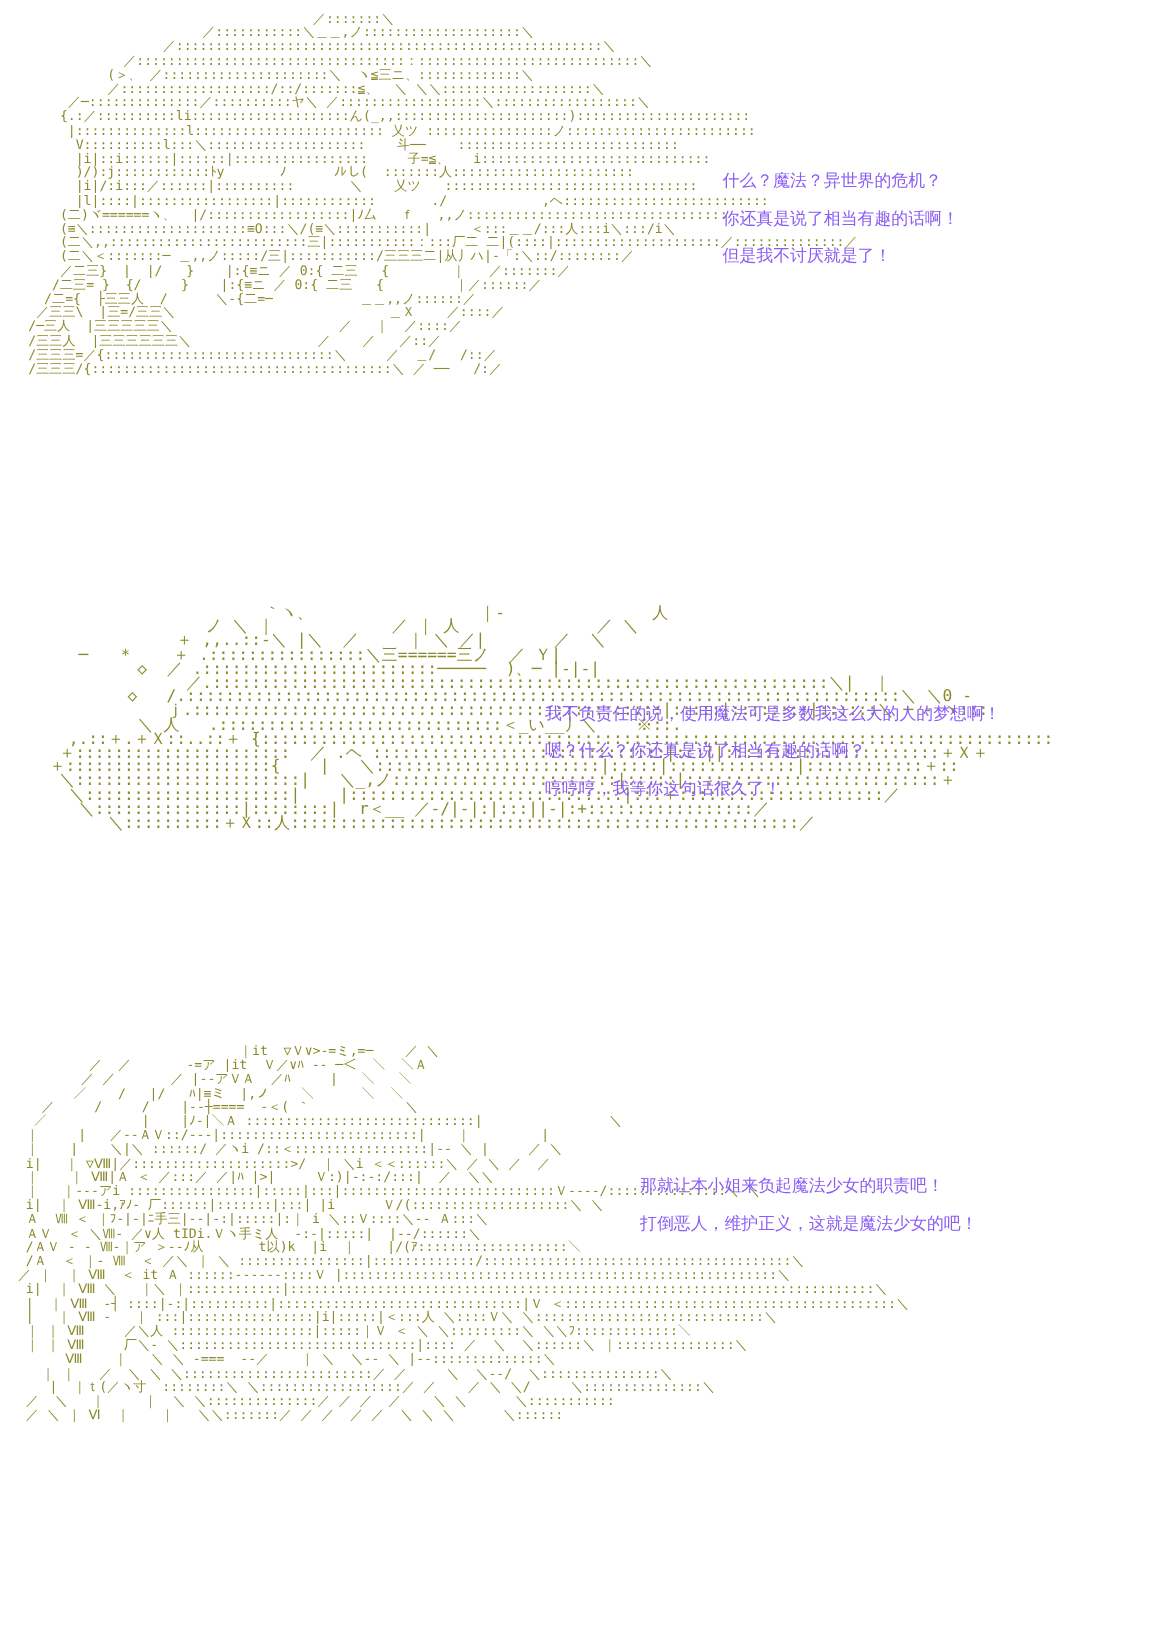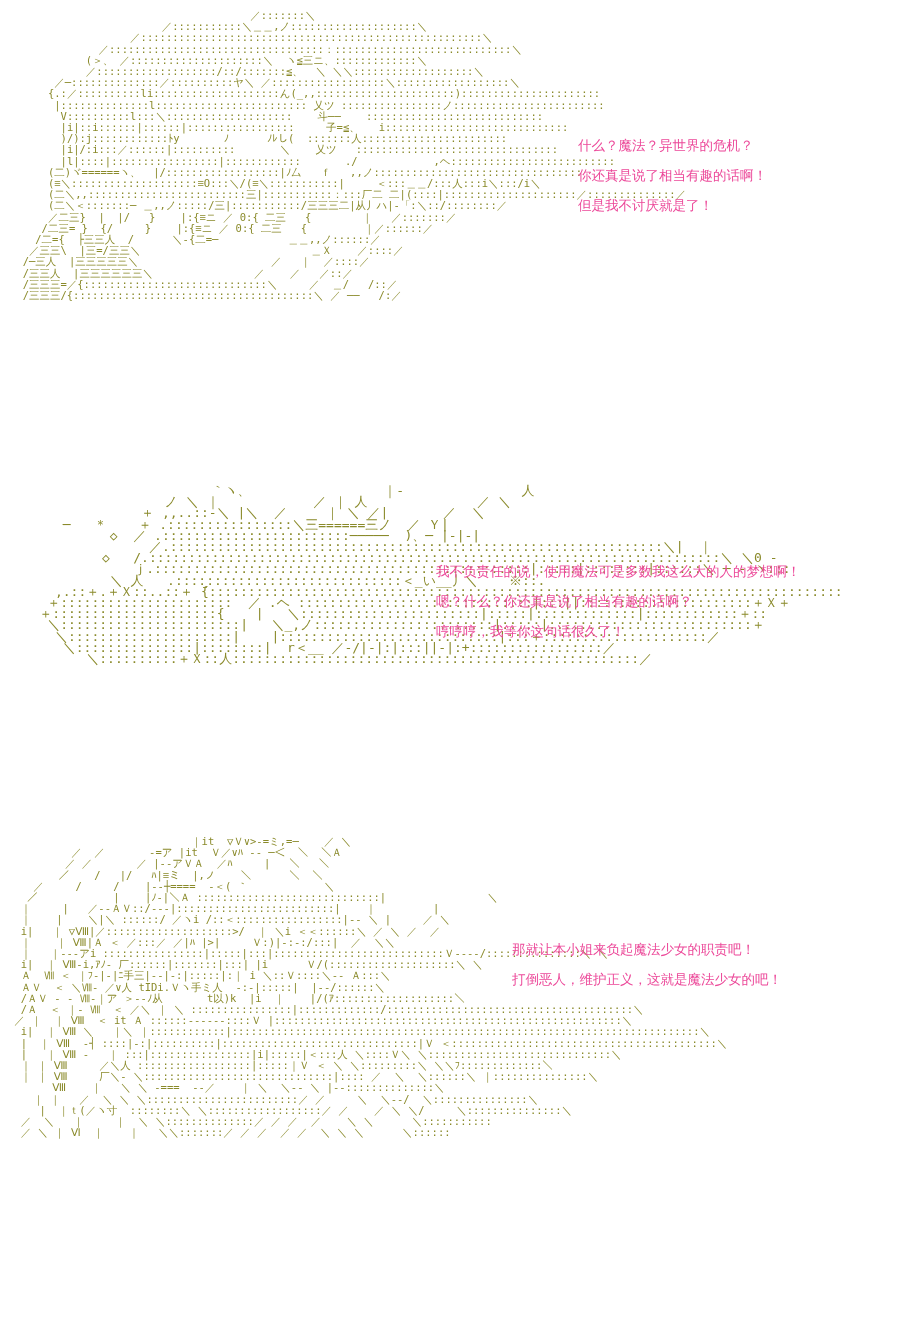--- a/index.html
+++ b/index.html
@@ -45,21 +45,21 @@
     line-height: 11.2px;
   }
   .aa-3 {
     left: 8px;
     top: 836px;
     font-size: 10.5px;
     line-height: 11.2px;
   }
   .dialogue {
     position: absolute;
-    color: #ec4899;
+    color: #8b5cf6;
     font-size: 13.5px;
     line-height: 30px;
     font-family: "DejaVu Sans", sans-serif;
     white-space: nowrap;
   }
   .dlg-1 { left: 578px; top: 130px; }
   .dlg-2 { left: 436px; top: 556px; }
   .dlg-3 { left: 512px; top: 922px; margin-top: 12px; }
   .dialogue .line {
     display: block;

